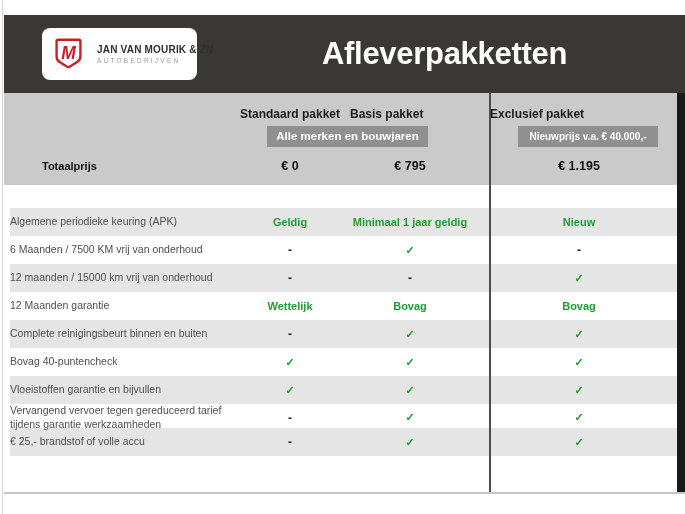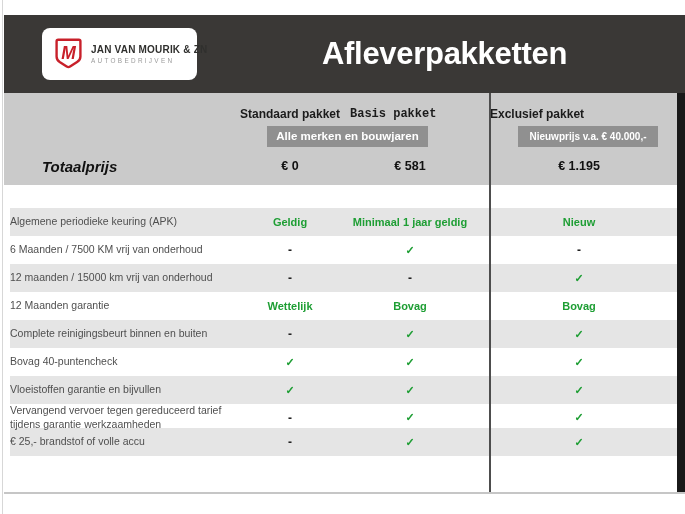--- a/index.html
+++ b/index.html
@@ -13,48 +13,48 @@
   .bottom-line { position:absolute; left:4px; top:492px; width:681px; height:2px; background:#c6c6c6; }
 
   
   .topbar { position:absolute; left:4px; top:15px; width:681px; height:78px; background:#3a3836; }
   .logo-card {
     position:absolute; left:38px; top:13px; width:155px; height:52px;
     background:#ffffff; border-radius:8px;
     display:flex; align-items:center; padding-left:13px;
   }
   .shield { display:inline-flex; flex:0 0 auto; }
-  .brand-text { display:flex; flex-direction:column; margin-left:9px; }
+  .brand-text { display:flex; flex-direction:column; margin-left:15px; }
   .brand-name { font-size:10px; font-weight:bold; color:#30302e; letter-spacing:.2px; white-space:nowrap; }
   .brand-sub  { font-size:6.4px; color:#9a9a9a; letter-spacing:2.3px; margin-top:2px; white-space:nowrap; }
   .title {
     position:absolute; left:318px; top:0; height:78px; line-height:78px;
     font-size:31px; font-weight:bold; color:#ffffff; letter-spacing:-.3px; white-space:nowrap;
   }
 
   
   .pkg-head { position:absolute; left:4px; top:93px; width:673px; height:92px; background:#cacaca; }
   .col-label {
     position:absolute; top:13px; height:16px; line-height:16px;
     font-size:12px; font-weight:bold; color:#1b1b1b; text-align:left; white-space:nowrap;
   }
   .col-std   { left:236px; width:140px; }
-  .col-basis { left:346px; width:100px;font-family:Liberation Mono, monospace; }
+  .col-basis { left:346px; width:100px; }
   .col-excl  { left:486px; width:190px; }
   .banner {
     position:absolute; top:33px; height:21px; line-height:21px;
     background:#909090; color:#ffffff; font-weight:bold; text-align:center; white-space:nowrap;
   }
   .banner-left  { left:263px; width:161px; font-size:11.5px; }
   .banner-right { left:514px; width:140px; font-size:10px; }
   .totals-row {
     position:absolute; left:6px; top:60px; width:668px; height:26px;
     display:grid; grid-template-columns:230px 100px 140px 198px; align-items:center;
   }
-  .totals-row .lbl   { font-size:15px; font-weight:bold; color:#111; padding-left:32px;font-style:italic; }
+  .totals-row .lbl   { font-size:11px; font-weight:bold; color:#111; padding-left:32px; }
   .totals-row .price { font-size:12.5px; font-weight:bold; color:#111; text-align:center; }
 
   
   .rows { position:absolute; left:10px; top:208px; width:668px; }
   .row {
     display:grid; grid-template-columns:230px 100px 140px 198px;
     align-items:center; height:28px; background:#ffffff;
   }
   .row.shaded { background:#e5e5e5; }
   .row.tall { height:24px; }
@@ -94,21 +94,21 @@
 
   <section class="pkg-head">
     <div class="col-label col-std">Standaard pakket</div>
     <div class="col-label col-basis">Basis pakket</div>
     <div class="col-label col-excl">Exclusief pakket</div>
     <div class="banner banner-left">Alle merken en bouwjaren</div>
     <div class="banner banner-right">Nieuwprijs v.a. € 40.000,-</div>
     <div class="totals-row">
       <div class="lbl">Totaalprijs</div>
       <div class="price">€ 0</div>
-      <div class="price">€ 581</div>
+      <div class="price">€ 795</div>
       <div class="price">€ 1.195</div>
     </div>
   </section>
 
   <div class="rows">
   <div class="row shaded">
     <div class="row-label">Algemene periodieke keuring (APK)</div>
     <div class="val">Geldig</div>
     <div class="val">Minimaal 1 jaar geldig</div>
     <div class="val">Nieuw</div>

